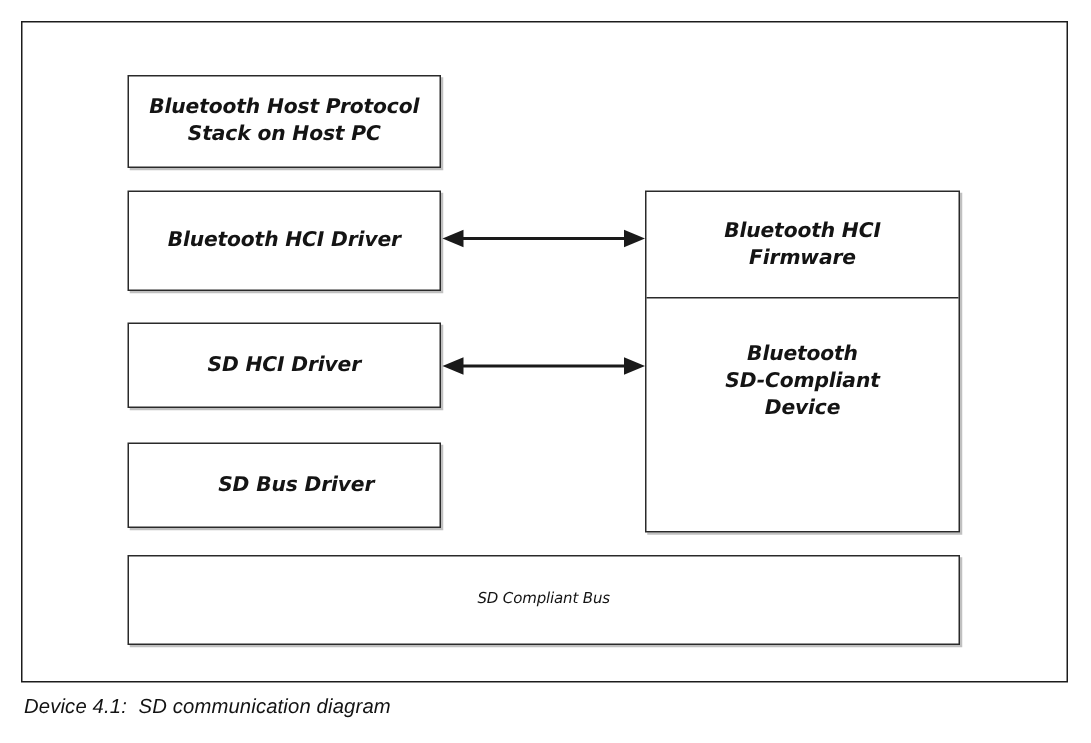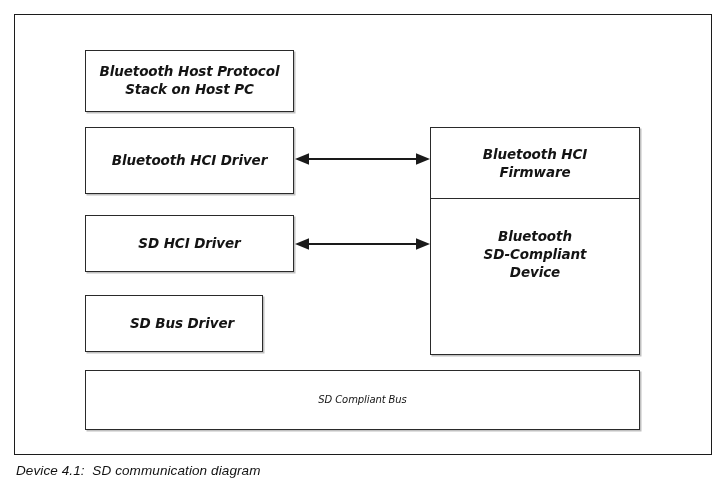--- a/index.html
+++ b/index.html
@@ -63,21 +63,21 @@
   #box-host-stack {
     left: 85px; top: 50px; width: 209px; height: 62px;
   }
   #box-bt-hci-driver {
     left: 85px; top: 127px; width: 209px; height: 67px;
   }
   #box-sd-hci-driver {
     left: 85px; top: 215px; width: 209px; height: 57px;
   }
   #box-sd-bus-driver {
-    left: 85px; top: 295px; width: 178px; height: 57px; padding-left: 16px;
+    left: 85px; top: 295px; width: 209px; height: 57px; padding-left: 16px;
   }
 
   
   #box-sd-bus {
     left: 85px; top: 370px; width: 555px; height: 60px;
   }
   #box-sd-bus .dlabel {
     font-weight: normal;
     font-size: 10px;
   }

